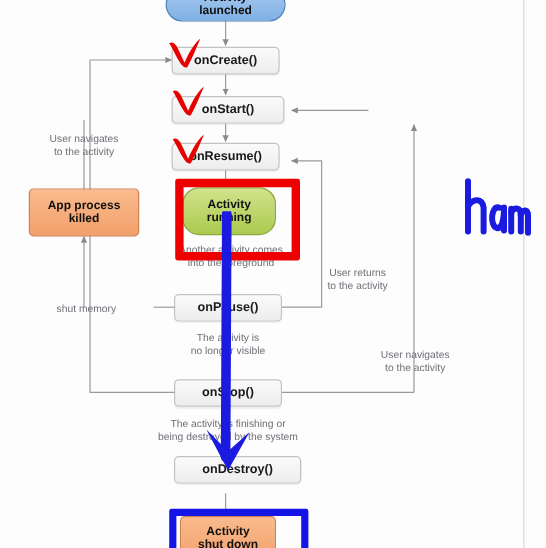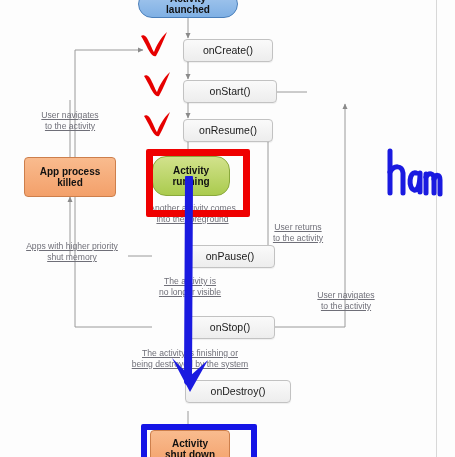--- a/index.html
+++ b/index.html
@@ -21,24 +21,23 @@
     font-weight:bold;
     color:#111;
     line-height:1.12;
     z-index:4;
   }
   .cb{ 
     background:linear-gradient(#fafafa,#ededed);
     border:1px solid #c2c2c2;
     border-radius:4px;
     font-size:10.5px;
-    font-weight:normal;
+    font-weight:bold;
     color:#1a1a1a;
     box-shadow:0 1px 1px rgba(0,0,0,.06);
-    margin-left:40px;
   }
   .pill{
     border-radius:4px;
     font-size:10px;
     border:1px solid #b36a3d;
     text-align:center;
   }
   .pill-blue{
     background:linear-gradient(#a8c9ee,#7fb0e4);
     border:1px solid #4a7fba;
@@ -60,21 +59,20 @@
   }
 
   .lbl{
     position:absolute;
     font-size:8.6px;
     color:#6f6f78;
     text-align:center;
     line-height:1.25;
     z-index:3;
     font-family:"Liberation Sans","DejaVu Sans",sans-serif;
-    text-decoration:underline;
   }
 
   
   .ann{position:absolute;z-index:9;pointer-events:none;}
   .hl-red{
     position:absolute;
     border:7px solid #ef0000;
     background:transparent;
     z-index:5;
   }
@@ -182,21 +180,21 @@
     <span>Another activity comes</span><br>
     <span>into the foreground</span>
   </div>
 
   <div class="lbl" style="left:253px;top:222px;width:90px;">
     <span>User returns</span><br>
     <span>to the activity</span>
   </div>
 
   <div class="lbl" style="left:12px;top:241px;width:120px;">
-    <span>Apps with higher priority</span><br>
+    <br>
     <span>shut memory</span>
   </div>
 
   <div class="lbl" style="left:140px;top:276px;width:100px;">
     <span>The activity is</span><br>
     <span>no longer visible</span>
   </div>
 
   <div class="lbl" style="left:299px;top:290px;width:94px;">
     <span>User navigates</span><br>

